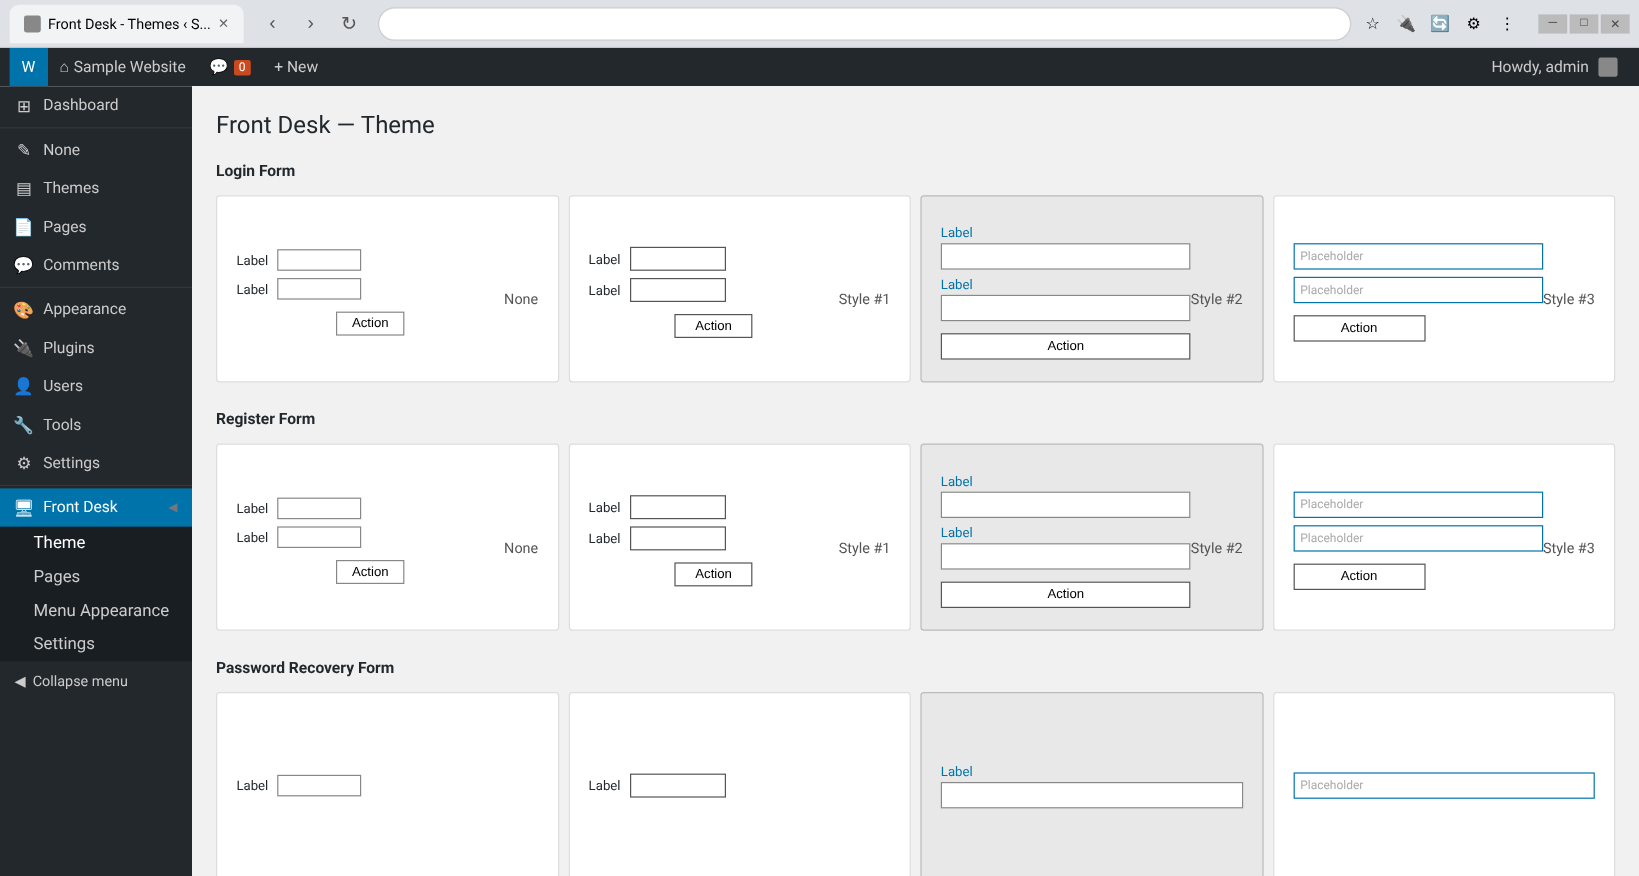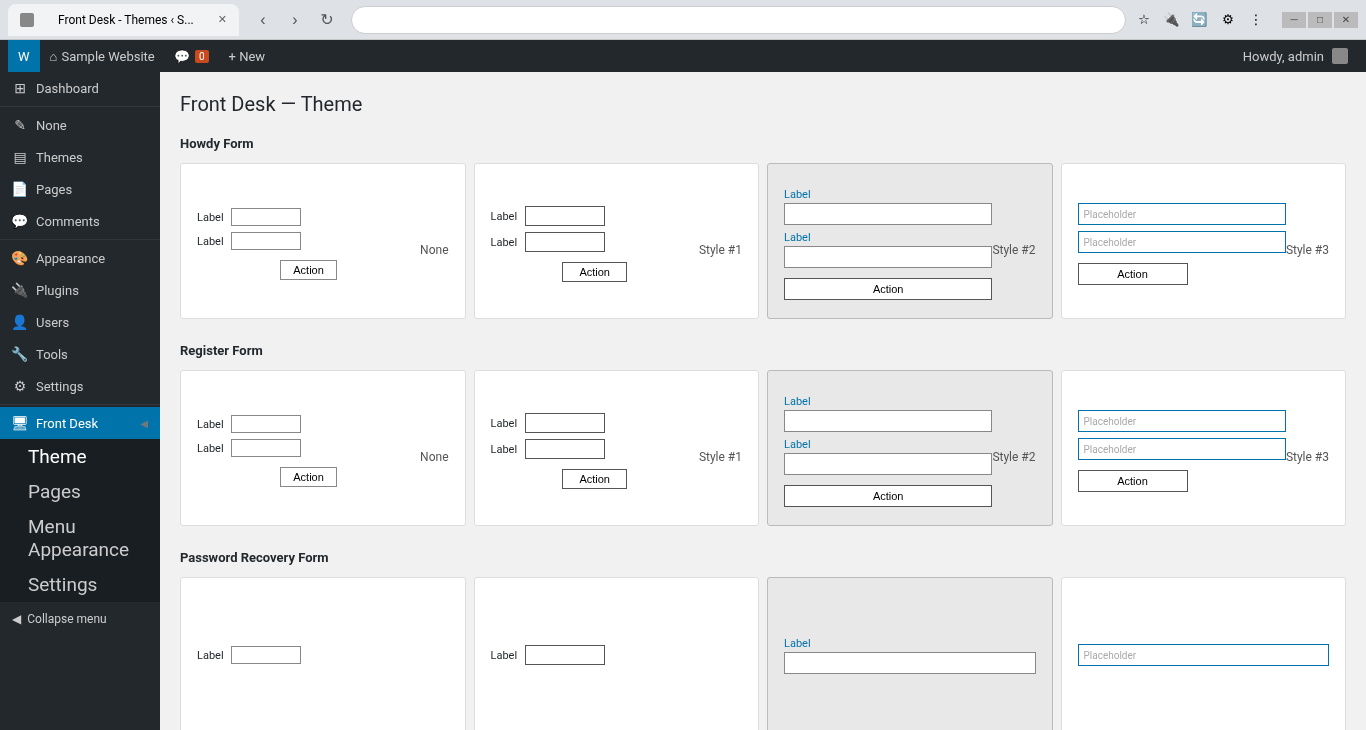--- a/index.html
+++ b/index.html
@@ -15,21 +15,21 @@
       gap: 6px;
       border-bottom: 1px solid #c5c5c5;
     }
     .browser-tab {
       background: #f1f3f4;
       border-radius: 8px 8px 0 0;
       padding: 6px 12px;
       font-size: 12px;
       display: flex;
       align-items: center;
-      gap: 24px;
+      gap: 6px;
       height: 32px;
     }
     .browser-tab .favicon { width: 14px; height: 14px; background: #888; border-radius: 2px; display: inline-block; }
     .tab-close { color: #666; font-size: 11px; cursor: pointer; }
     .browser-nav { display: flex; align-items: center; gap: 4px; padding: 4px; }
     .nav-btn { width: 28px; height: 28px; border: none; background: transparent; color: #555; font-size: 16px; cursor: pointer; border-radius: 50%; display: flex; align-items: center; justify-content: center; }
     .address-bar {
       flex: 1;
       height: 28px;
       border: 1px solid #ccc;
@@ -89,21 +89,21 @@
       color: #ccc;
     }
     .sidebar-item.active { background: #0073aa; color: #fff; }
     .sidebar-item .icon { width: 16px; height: 16px; display: flex; align-items: center; justify-content: center; font-size: 14px; flex-shrink: 0; }
     .sidebar-divider { height: 1px; background: #32373c; margin: 2px 0; }
     .sidebar-submenu { background: #191e23; }
     .sidebar-submenu-item {
       padding: 6px 12px 6px 28px;
       cursor: pointer;
       color: #ccc;
-      font-size: 19px;
+      font-size: 14px;
     }
     .sidebar-submenu-item.active { color: #fff; }
     .sidebar-arrow { margin-left: auto; font-size: 10px; color: #72777c; }
     .collapse-menu { padding: 10px 12px; cursor: pointer; color: #ccc; font-size: 12px; display: flex; align-items: center; gap: 6px; }
 
     
     .wp-main {
       flex: 1;
       background: #f1f1f1;
       overflow-y: auto;
@@ -340,21 +340,21 @@
     </div>
     <div class="collapse-menu">
       <span>◀</span>
       <span>Collapse menu</span>
     </div>
   </nav>
 
   <main class="wp-main">
     <h1 class="page-title">Front Desk — Theme</h1>
 
-    <div class="section-label">Howdy Form</div>
+    <div class="section-label">Login Form</div>
     <div class="form-styles-grid">
 
       <div class="style-card">
         <div class="style-card-inner">
           <div class="form-row">
             <span class="form-label">Label</span>
             <div class="form-input-none"></div>
           </div>
           <div class="form-row">
             <span class="form-label">Label</span>

